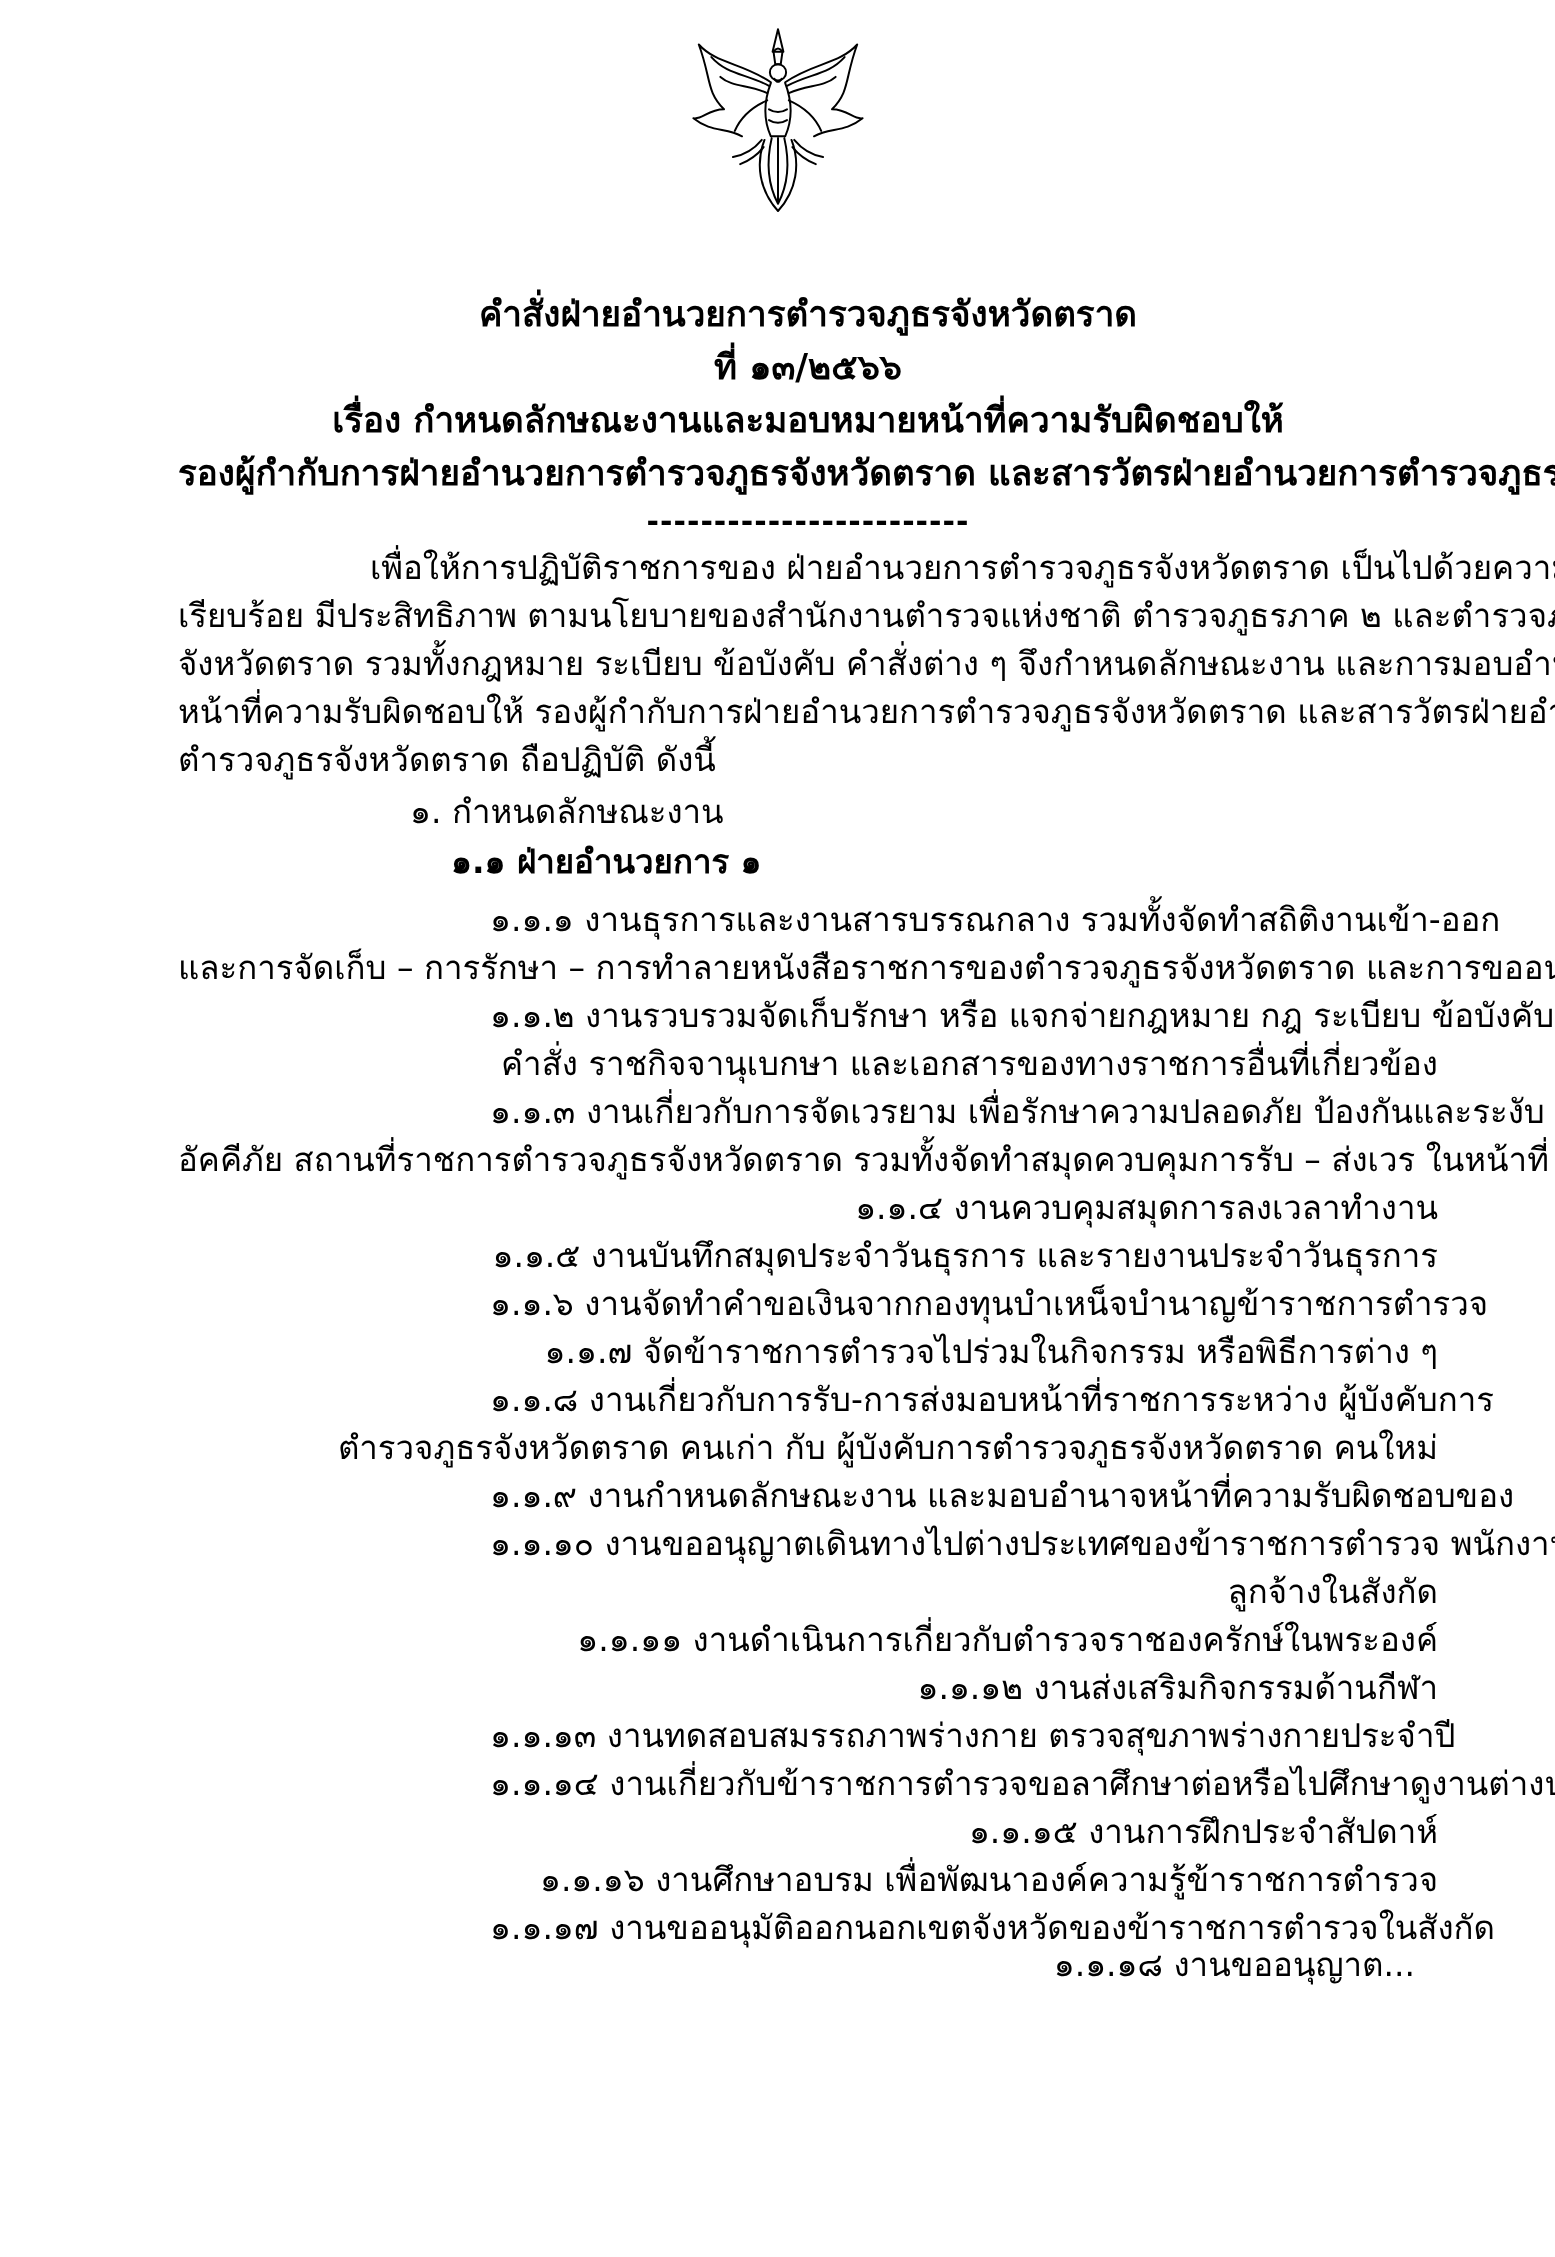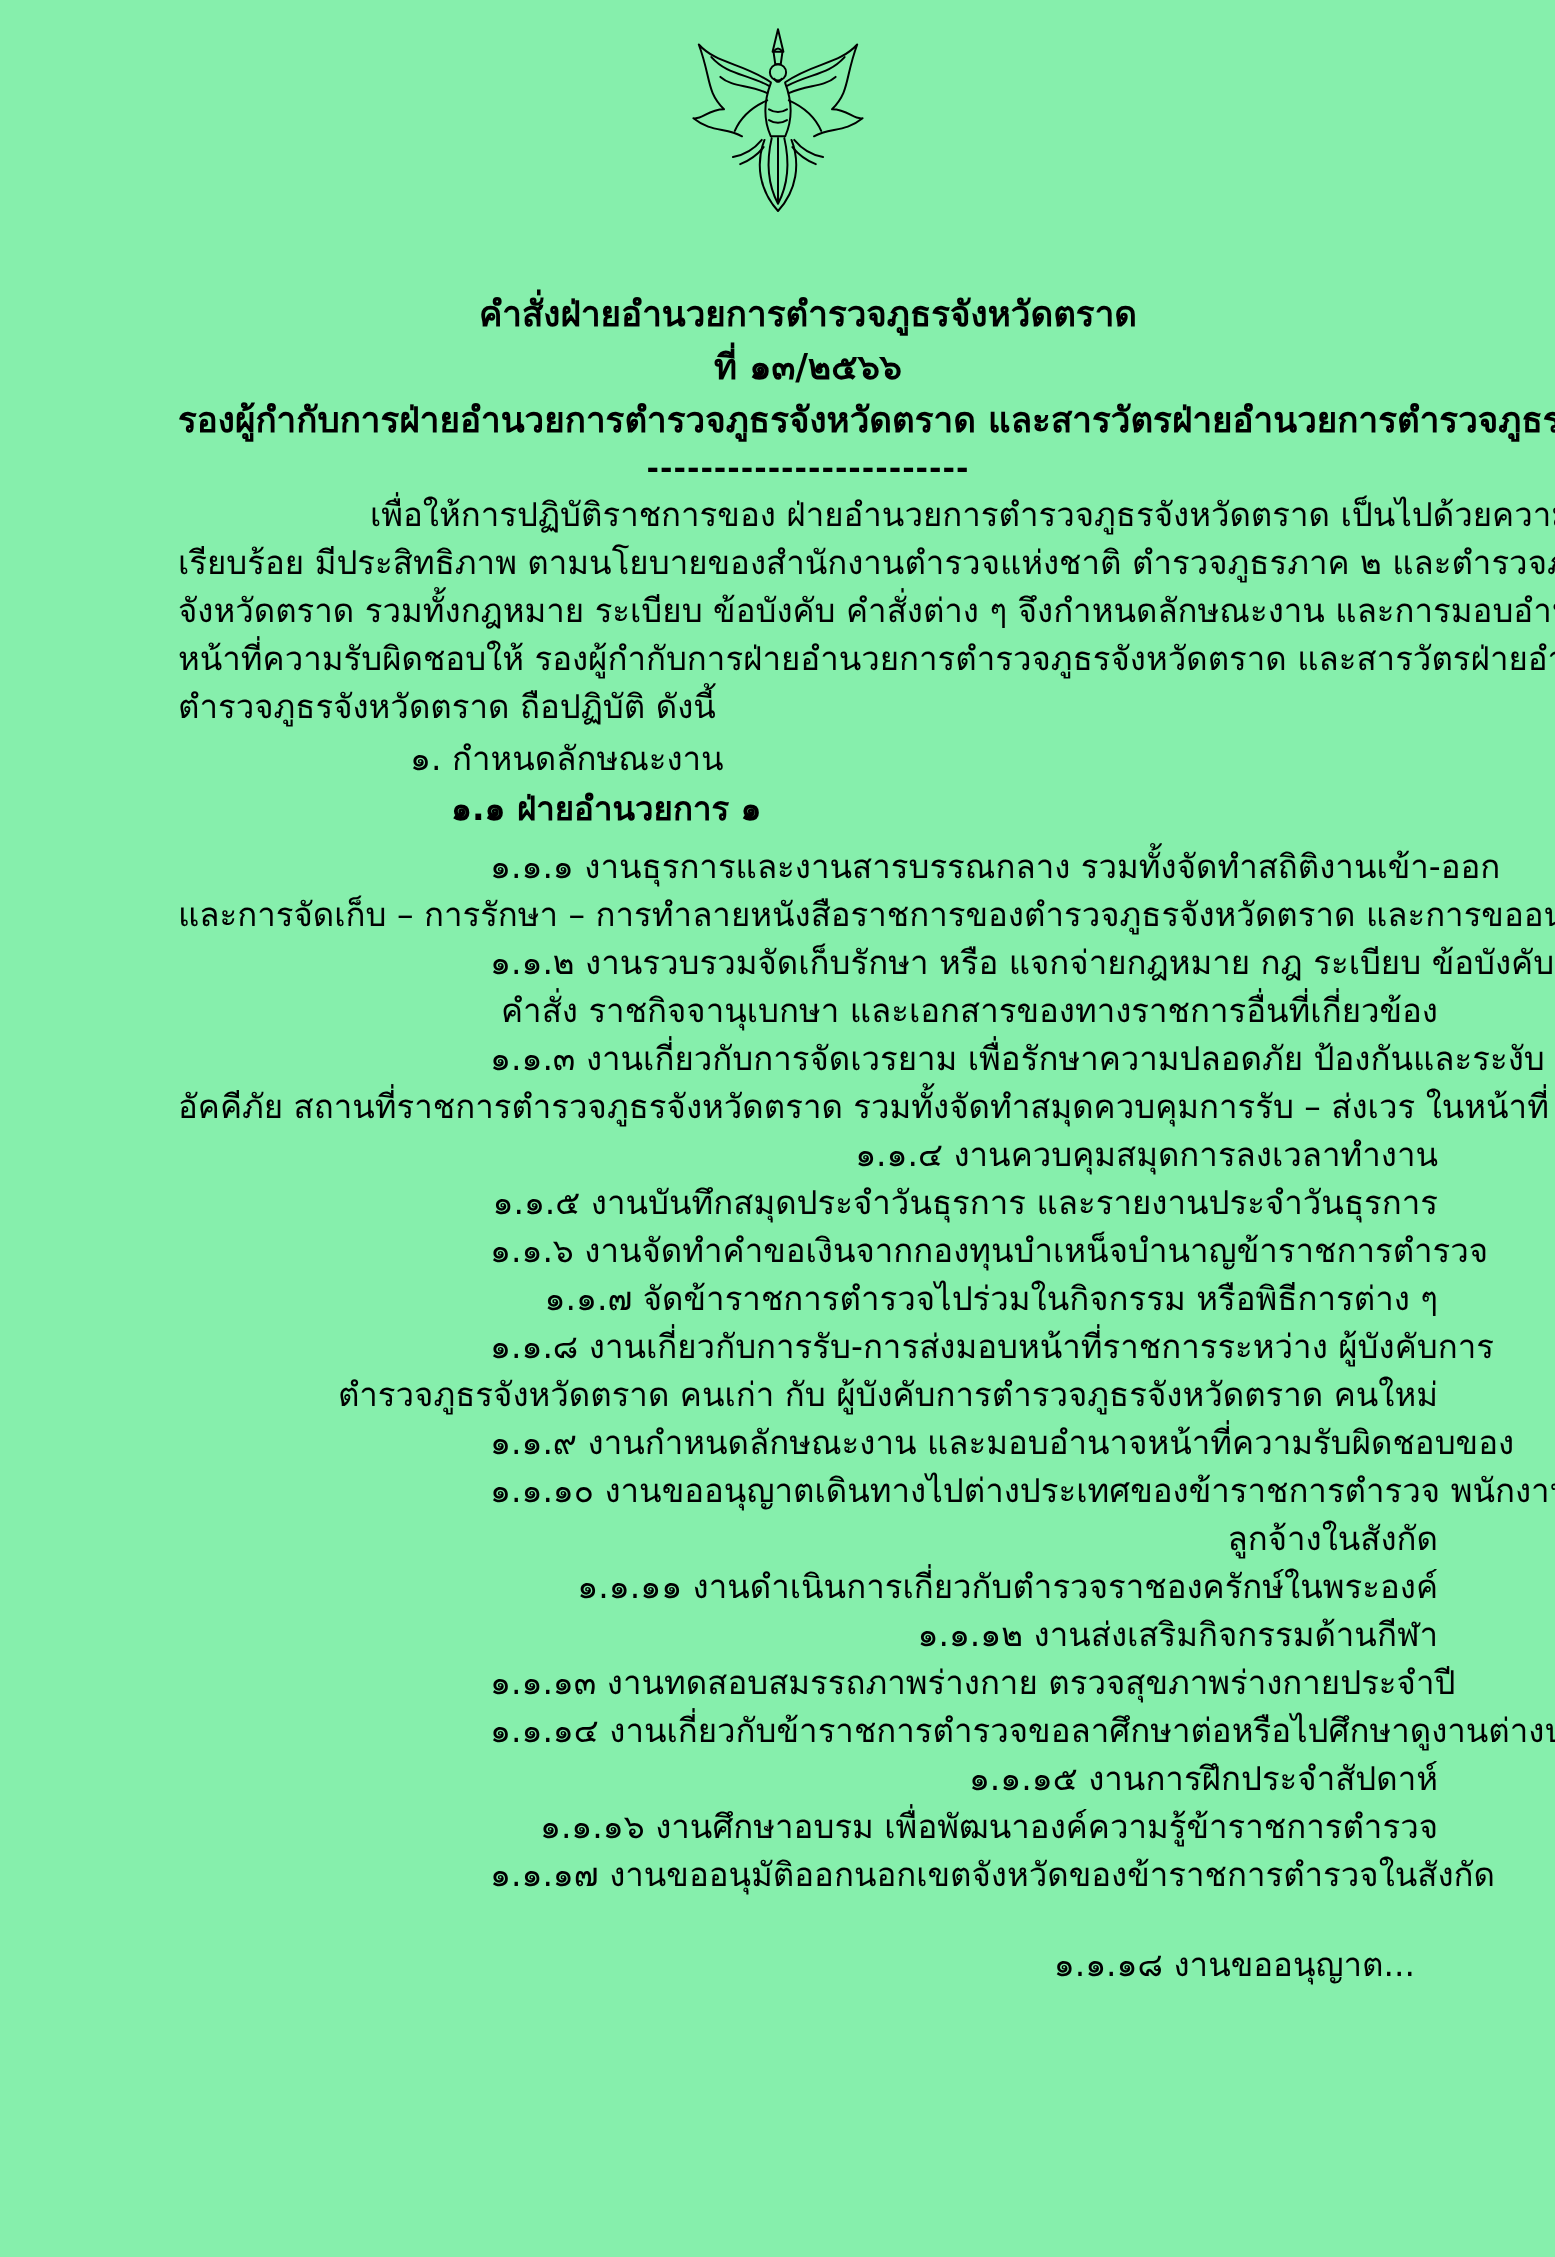--- a/index.html
+++ b/index.html
@@ -1,17 +1,17 @@
 <!DOCTYPE html>
 <html lang="th"><head>
 <meta charset="utf-8">
 <style>
   html,body{margin:0;padding:0;background:#9a9a9a;}
   .page{
-    width:1555px;height:2257px;background:#86efac;color:#000;
+    width:1555px;height:2257px;background:#ffffff;color:#000;
     font-family:"DejaVu Sans","Liberation Sans",sans-serif;
     position:relative;overflow:hidden;margin:0 auto;
   }
   .emblem-wrap{
     position:absolute;top:26px;left:0;width:100%;
     display:flex;justify-content:center;
   }
   .doc-column{
     position:absolute;top:288px;left:178px;width:1260px;
   }
@@ -64,20 +64,21 @@
         </g>
       </svg>
     </span>
   </div>
 
   <div class="doc-column">
 
     <div class="title-block">
       <div class="title-line">คำสั่งฝ่ายอำนวยการตำรวจภูธรจังหวัดตราด</div>
       <div class="title-line">ที่ ๑๓/๒๕๖๖</div>
+      <div class="title-line">เรื่อง กำหนดลักษณะงานและมอบหมายหน้าที่ความรับผิดชอบให้</div>
       <div class="title-line">รองผู้กำกับการฝ่ายอำนวยการตำรวจภูธรจังหวัดตราด และสารวัตรฝ่ายอำนวยการตำรวจภูธรจังหวัดตราด</div>
     </div>
 
     <div class="divider">------------------------</div>
 
     <div class="body-block">
       <div>
           <div class="line indent-para">เพื่อให้การปฏิบัติราชการของ ฝ่ายอำนวยการตำรวจภูธรจังหวัดตราด เป็นไปด้วยความ</div>
           <div class="line">เรียบร้อย มีประสิทธิภาพ ตามนโยบายของสำนักงานตำรวจแห่งชาติ  ตำรวจภูธรภาค ๒ และตำรวจภูธร</div>
           <div class="line">จังหวัดตราด รวมทั้งกฎหมาย ระเบียบ ข้อบังคับ คำสั่งต่าง ๆ จึงกำหนดลักษณะงาน และการมอบอำนาจ</div>

